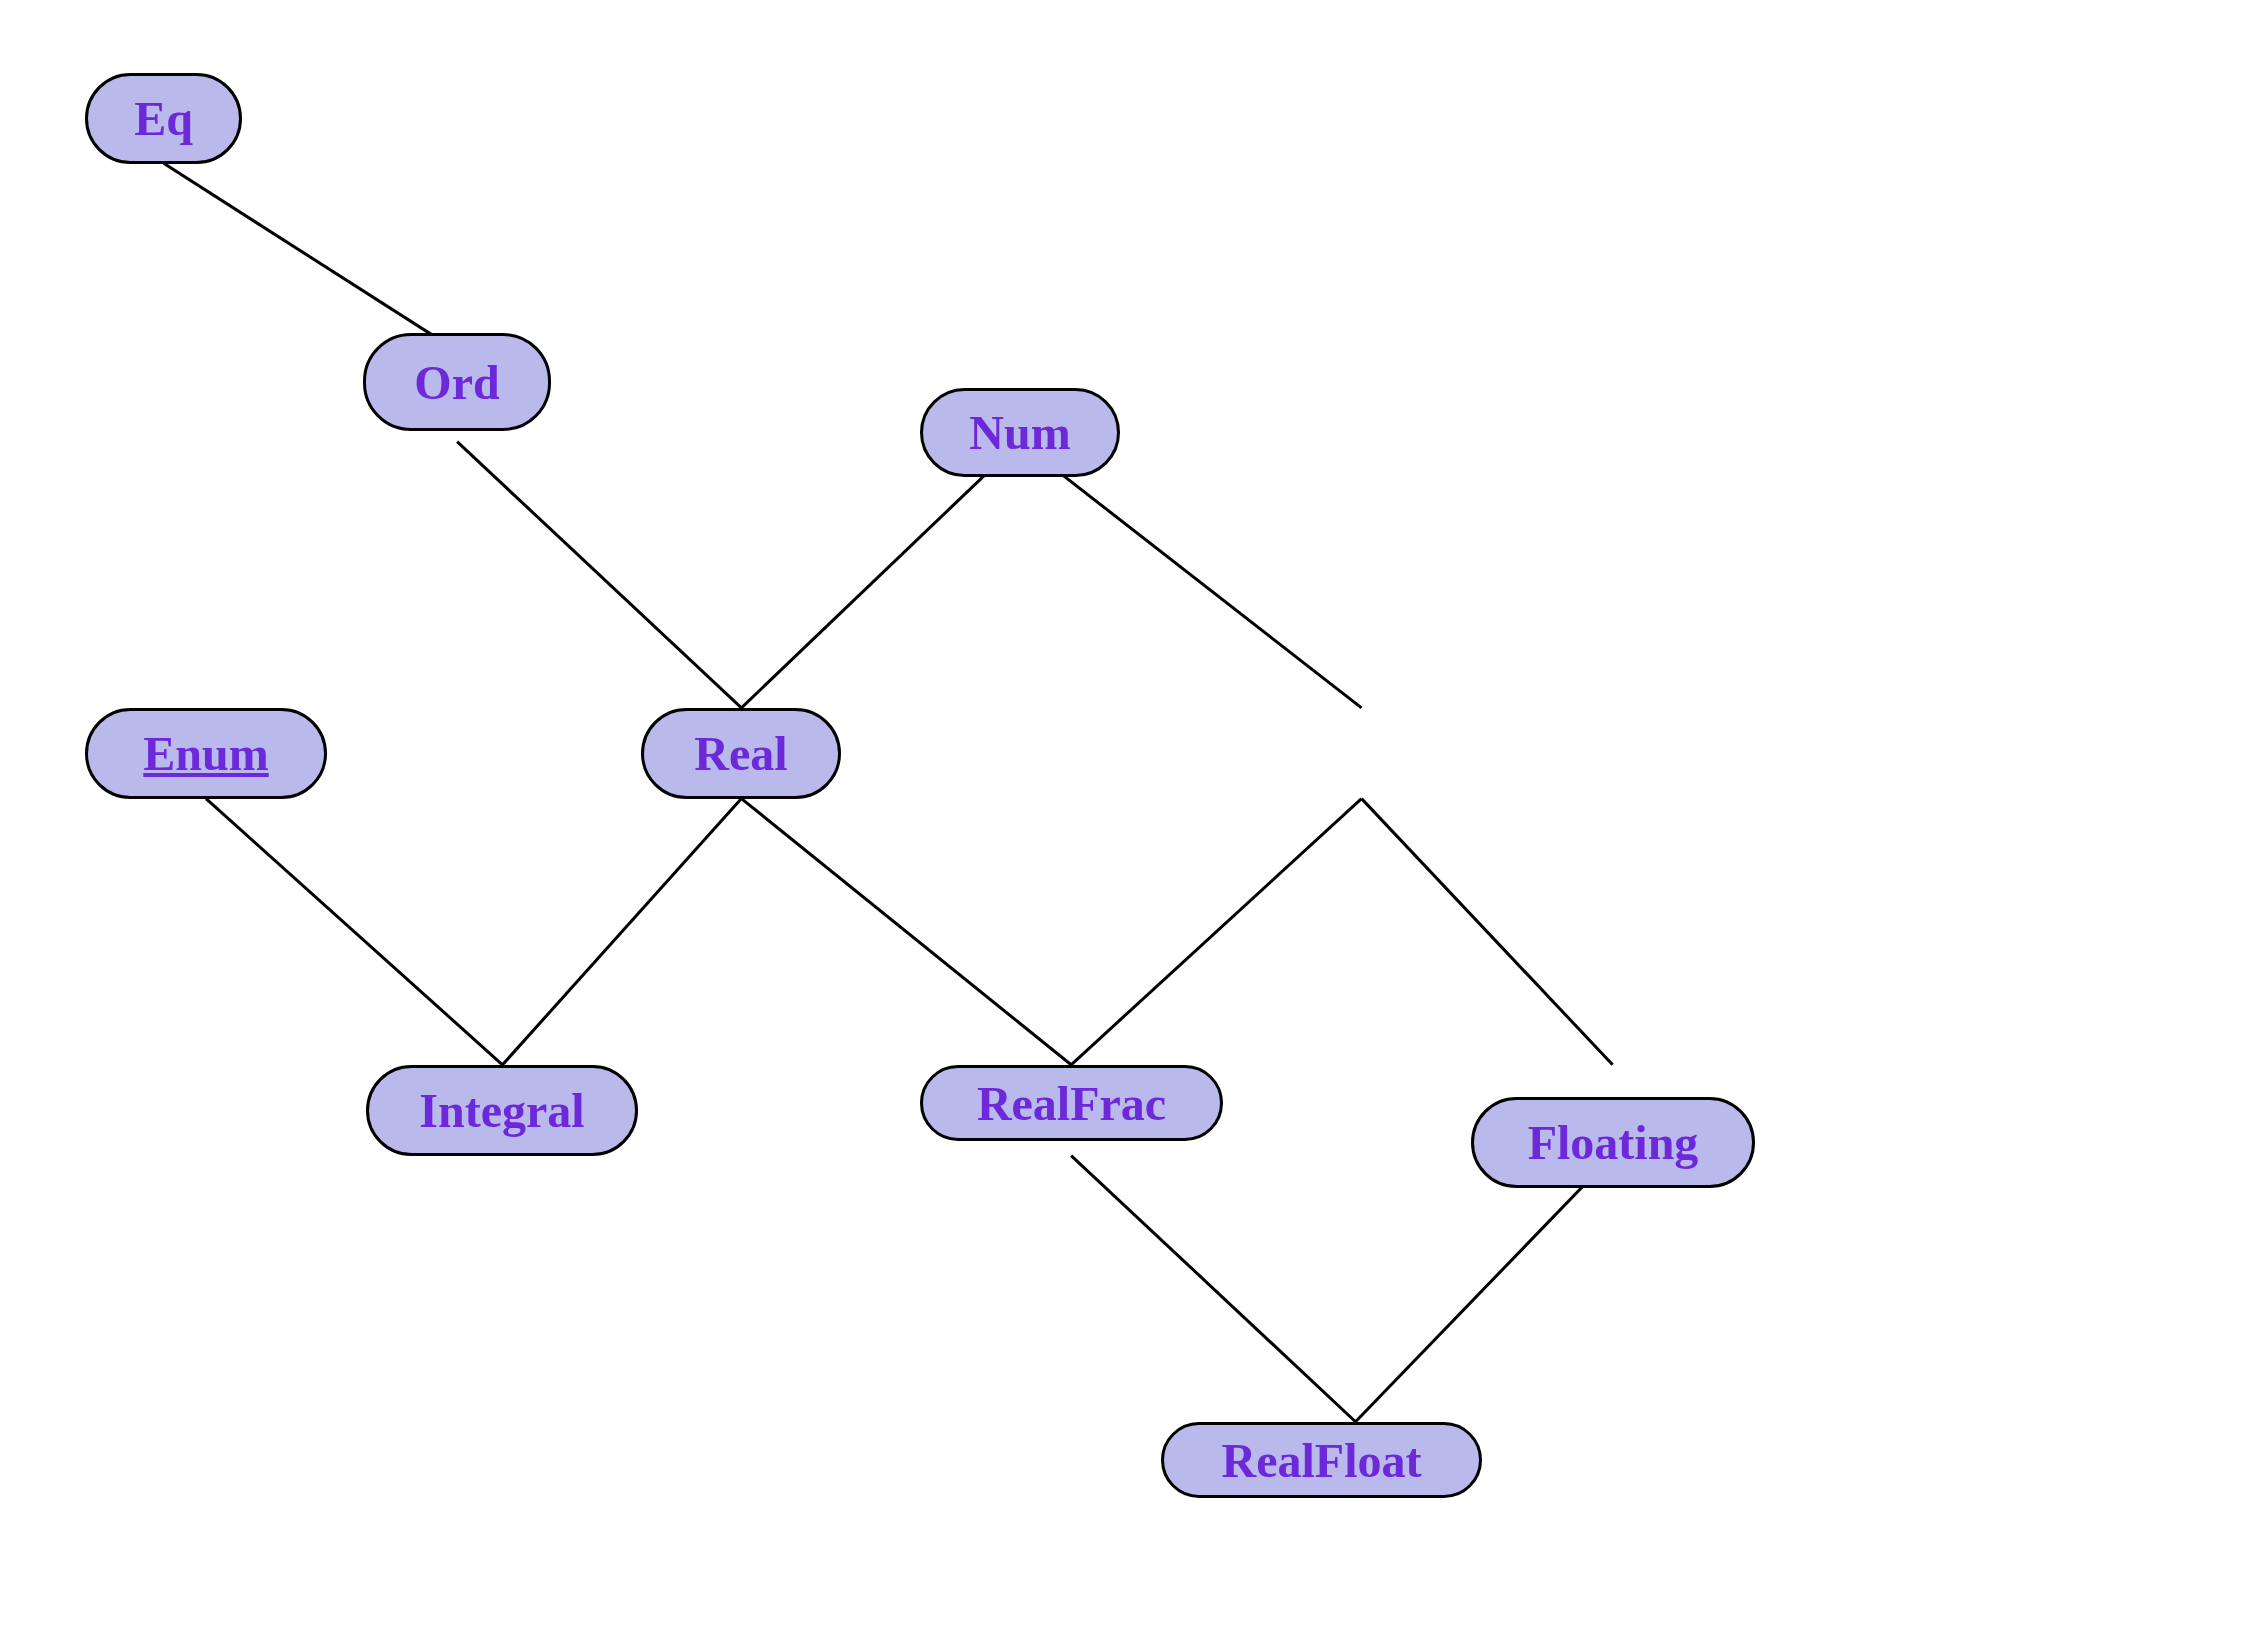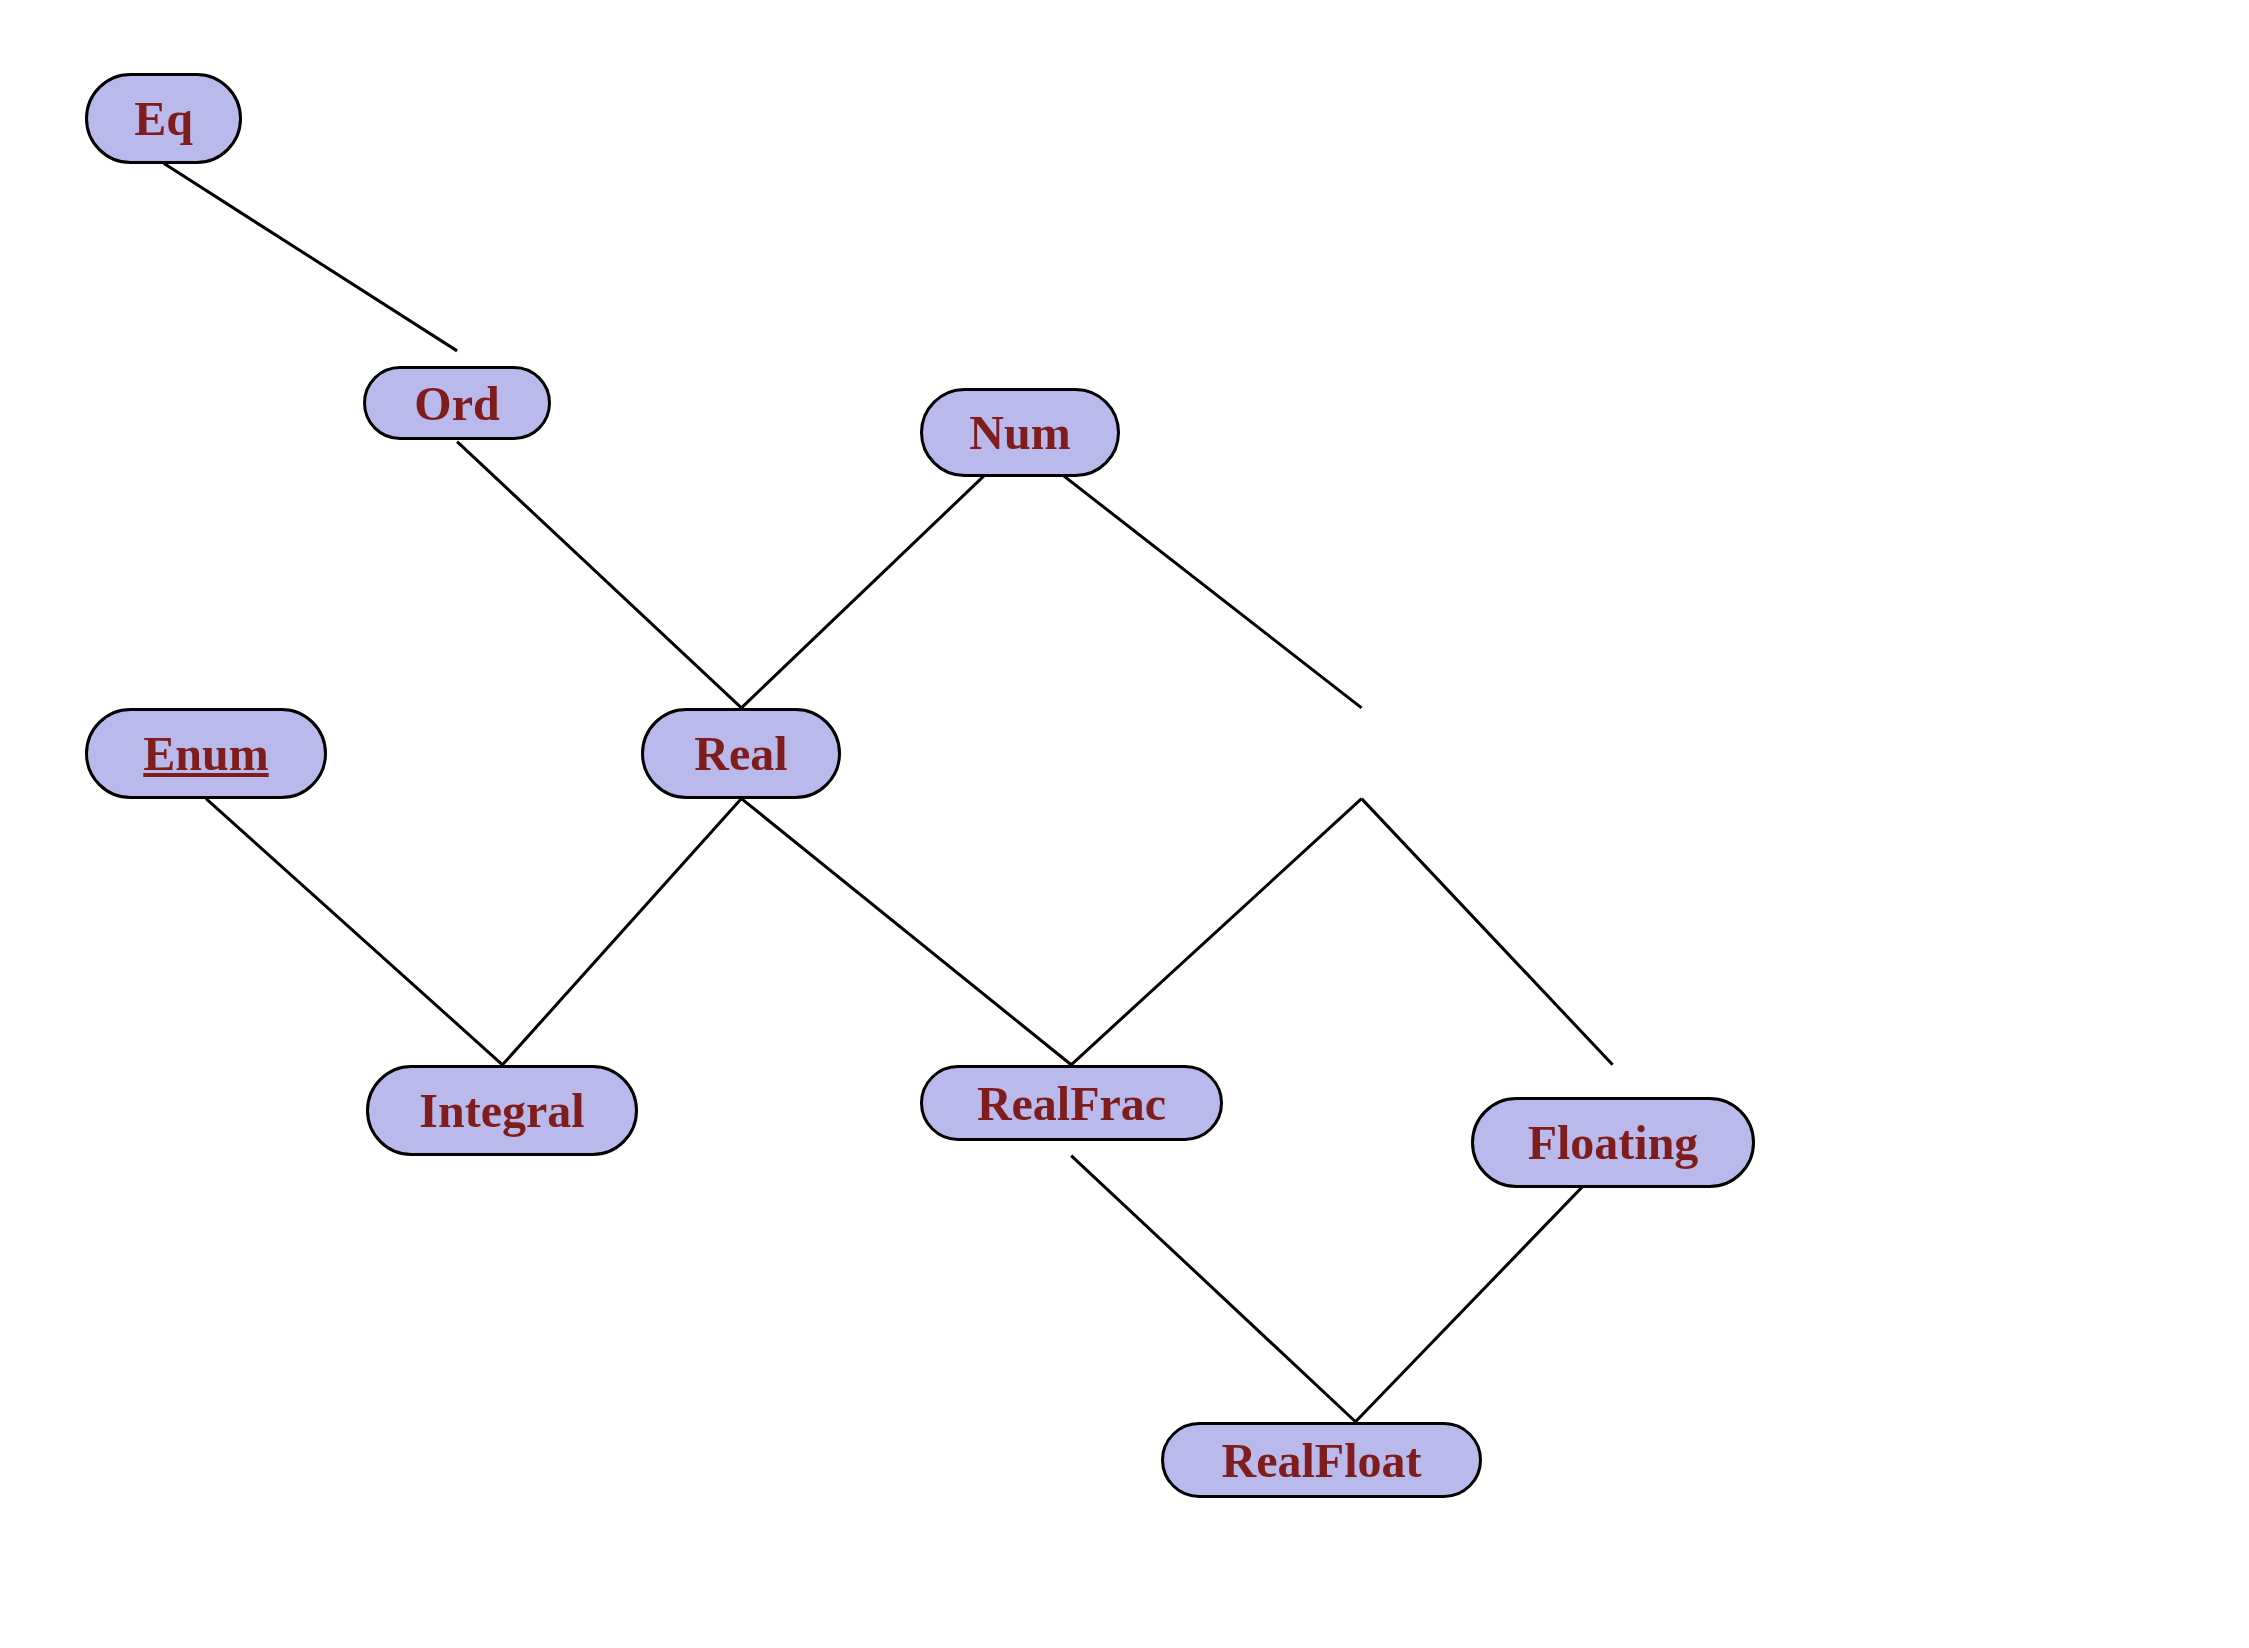--- a/index.html
+++ b/index.html
@@ -16,21 +16,21 @@
     .node {
       position: absolute;
       background: #b9b9eb;
       border: 3px solid #000000;
       border-radius: 48px;
       display: flex;
       align-items: center;
       justify-content: center;
       font-size: 48px;
       font-weight: bold;
-      color: #7f1d1d;
+      color: #6d28d9;
       font-family: Georgia, 'Times New Roman', serif;
       box-sizing: border-box;
     }
     svg.edges {
       position: absolute;
       top: 0;
       left: 0;
       width: 2250px;
       height: 1648px;
       pointer-events: none;
@@ -54,21 +54,21 @@
     <line x1="1225" y1="1320" x2="1770" y2="1760"></line>
     <line x1="2250" y1="1320" x2="1770" y2="1760"></line>
     <line x1="2250" y1="1320" x2="2665" y2="1760"></line>
     <line x1="1770" y1="1910" x2="2240" y2="2350"></line>
     <line x1="2665" y1="1910" x2="2240" y2="2350"></line>
   </svg>
 
   <div class="node" style="left:85px; top:73px; width:157px; height:91px;">
     <span>Eq</span>
   </div>
-  <div class="node" style="left:363px; top:366px; width:188px; height:74px;">
+  <div class="node" style="left:363px; top:333px; width:188px; height:98px;">
     <span>Ord</span>
   </div>
   <div class="node" style="left:920px; top:351px; width:200px; height:89px;margin-top:37px;">
     <span>Num</span>
   </div>
   <div class="node" style="left:85px; top:708px; width:242px; height:91px;text-decoration:underline;">
     <span>Enum</span>
   </div>
   <div class="node" style="left:641px; top:708px; width:200px; height:91px;">
     <span>Real</span>

